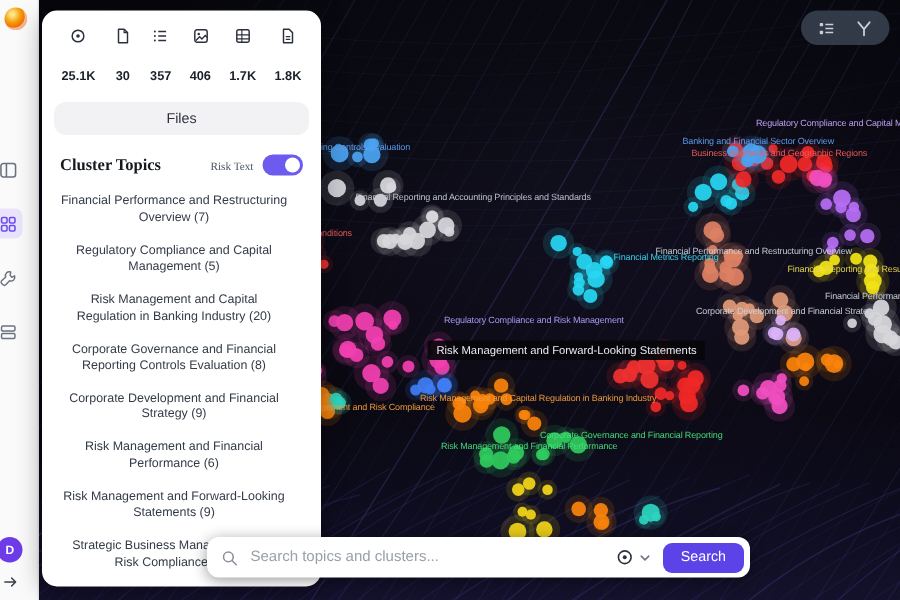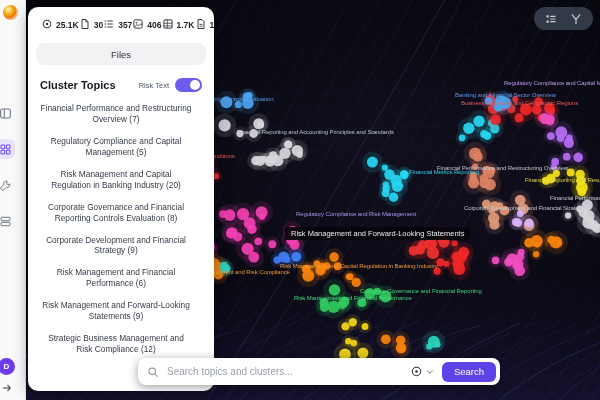--- a/index.html
+++ b/index.html
@@ -39,29 +39,29 @@
     align-items:center;gap:7px;}
   .avatar{width:17px;height:17px;border-radius:50%;background:#6d3ce8;color:#fff;
     font-size:8px;font-weight:700;display:flex;align-items:center;justify-content:center;}
   .collapse{width:12px;height:12px;color:#3a3f4a;}
   .collapse svg{width:12px;height:12px;display:block;}
 
   
   .panel{position:absolute;left:28px;top:7px;width:186px;height:384px;background:#fff;
     border-radius:10px;box-shadow:0 3px 16px rgba(0,0,0,.35);z-index:20;overflow:hidden;}
   .stats{display:flex;justify-content:space-between;padding:11px 13px 0;}
-  .stat{display:flex;flex-direction:row;align-items:flex-end;gap:3px;color:#2b313c;}
+  .stat{display:flex;flex-direction:column;align-items:center;gap:15px;color:#2b313c;}
   .sic,.sic svg{width:12px;height:12px;display:block;}
   .stat .val{font-size:8.5px;font-weight:700;color:#1b202a;}
   .tabs{margin:13px 8px 0;background:#f2f2f5;border-radius:8px;display:flex;height:22px;}
   .tab{flex:1;border:none;background:transparent;font-size:9.5px;color:#2b313c;cursor:pointer;
     border-radius:8px;font-family:inherit;font-weight:500;box-sizing:border-box;height:22px;}
   .tab.active{background:#fff;border:1px solid var(--tabborder,#8a6ff2);
     color:var(--tabtext,#6d4df0);font-weight:700;}
-  .list-head{display:flex;align-items:center;margin:13px 12px 0;}
+  .list-head{display:flex;align-items:center;margin:13px 12px 0;font-family:Liberation Serif, serif;}
   .lh-title{font-size:11px;font-weight:700;color:#14181f;flex:1;}
   .lh-toggle-label{font-size:7.5px;color:#4b5563;margin-right:6px;}
   .toggle{width:27px;height:14px;border-radius:8px;background:var(--accent2,#6d5bf0);
     position:relative;display:inline-block;flex:0 0 auto;}
   .knob{position:absolute;right:2px;top:2px;width:10px;height:10px;border-radius:50%;background:#fff;}
   .topic-list{margin:11px 12px 0;display:flex;flex-direction:column;gap:11px;}
   .topic{font-size:8.3px;line-height:1.32;color:#343b48;max-width:152px;cursor:pointer;text-align:center;}
 
   
   .searchbar{position:absolute;left:138px;top:358px;width:362px;height:27px;background:#fff;

